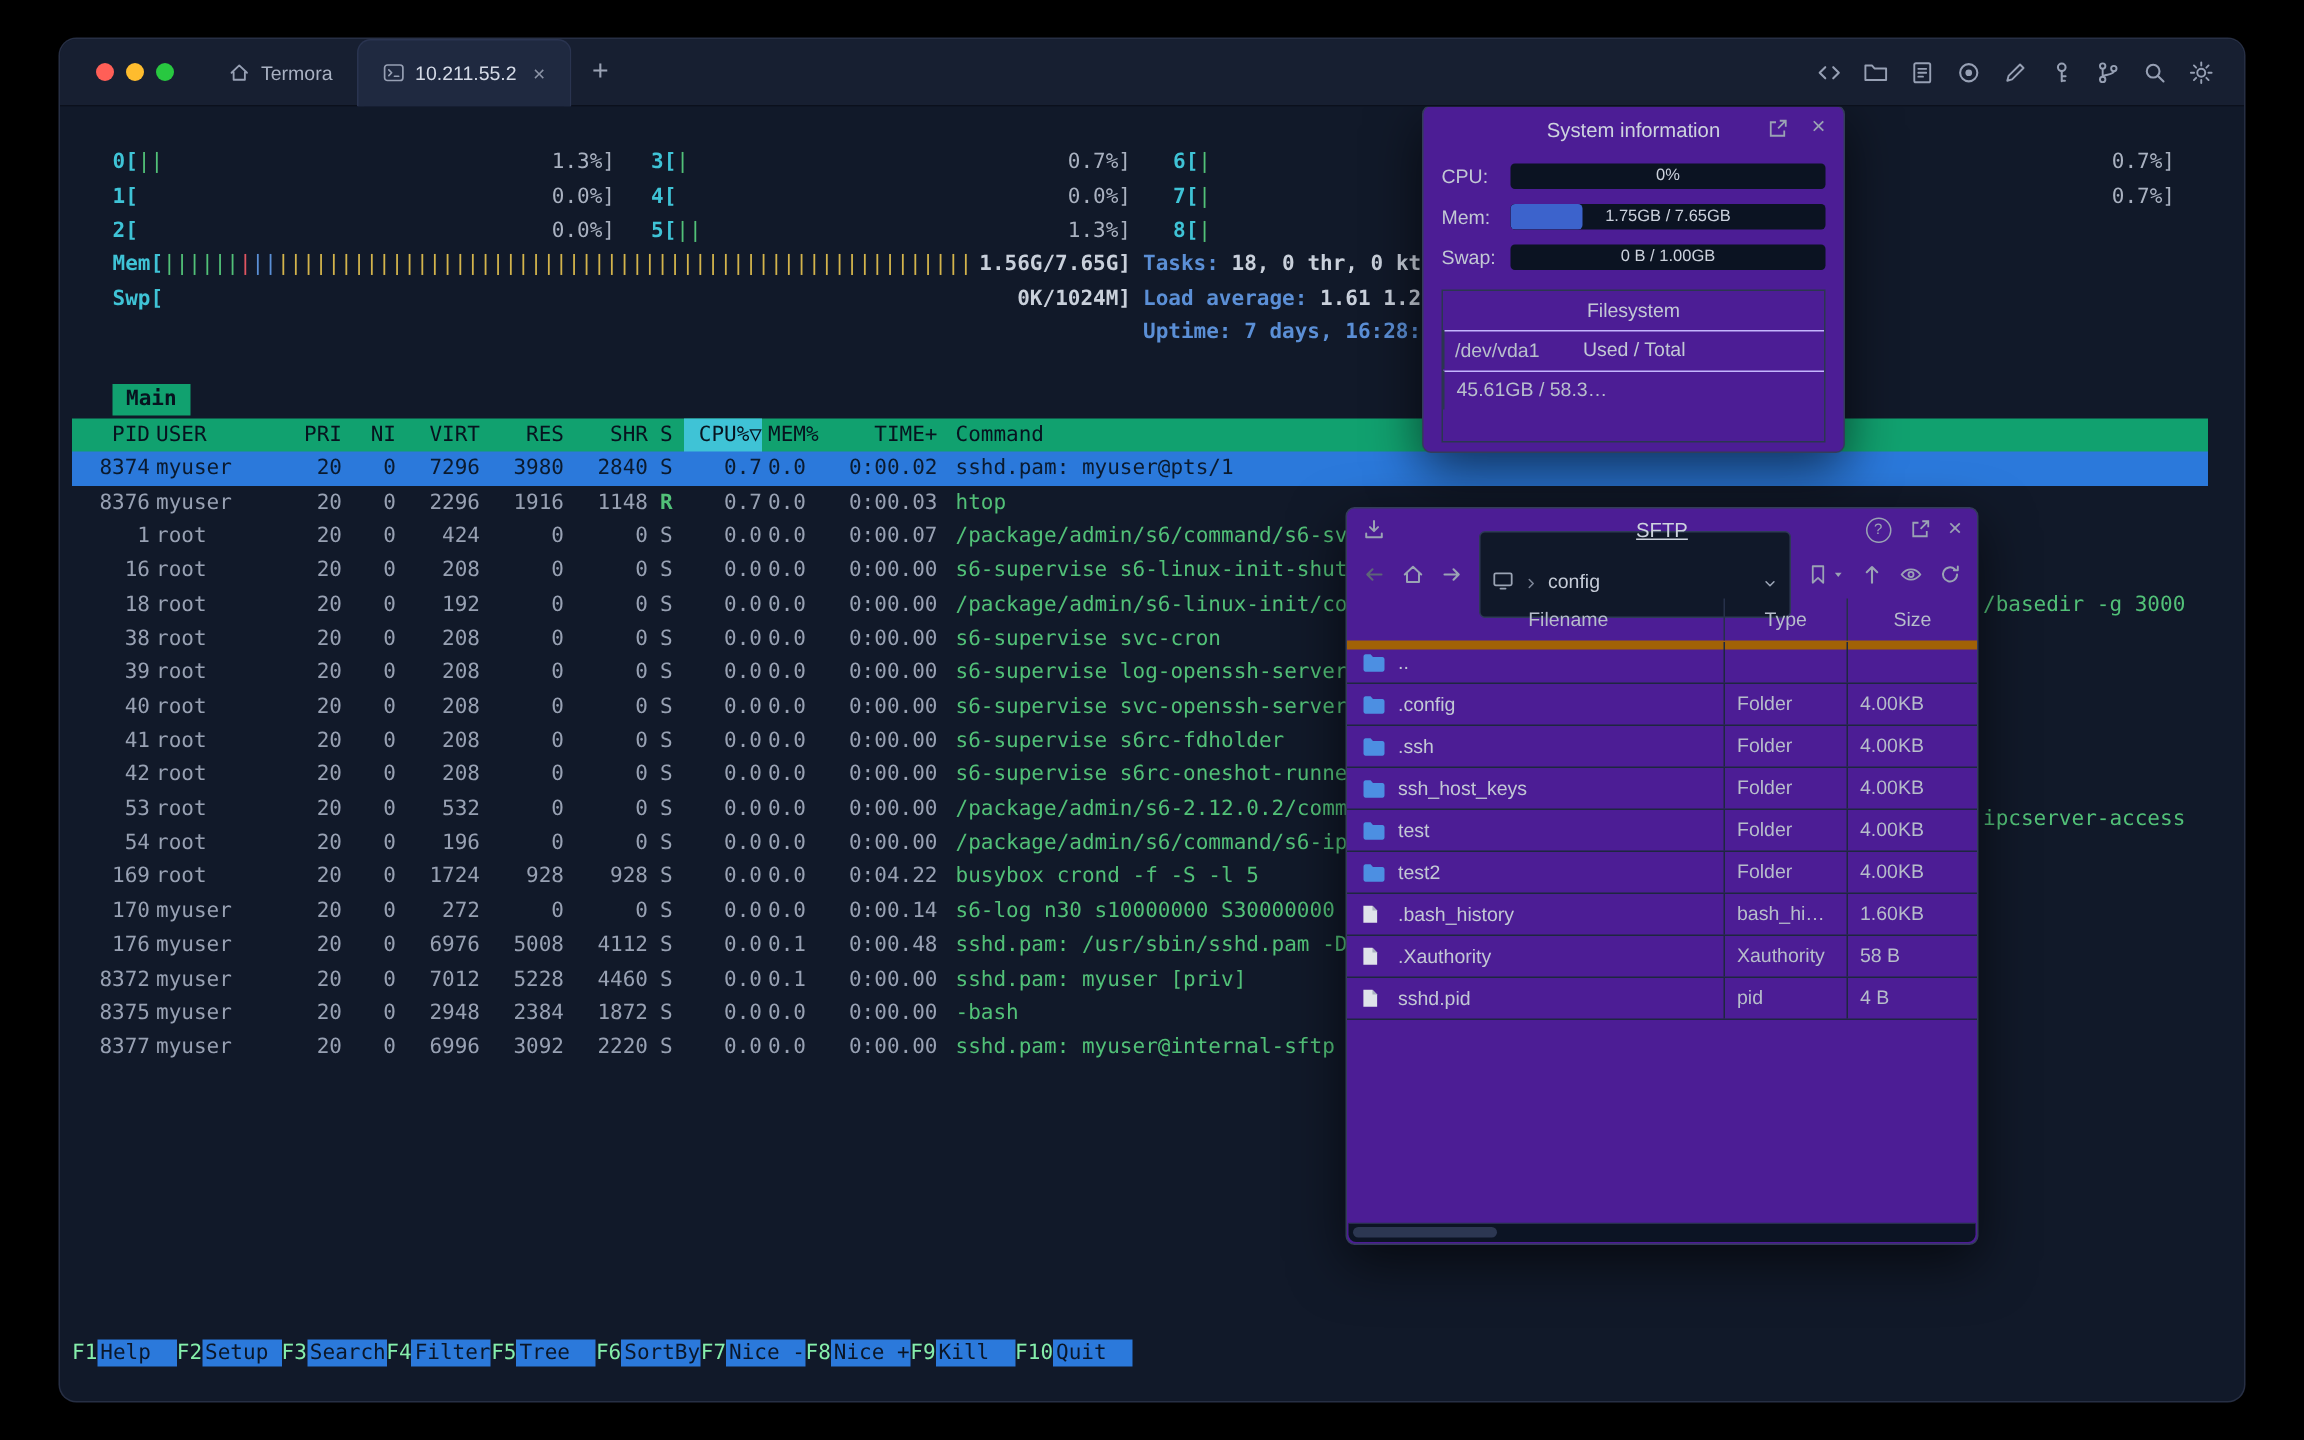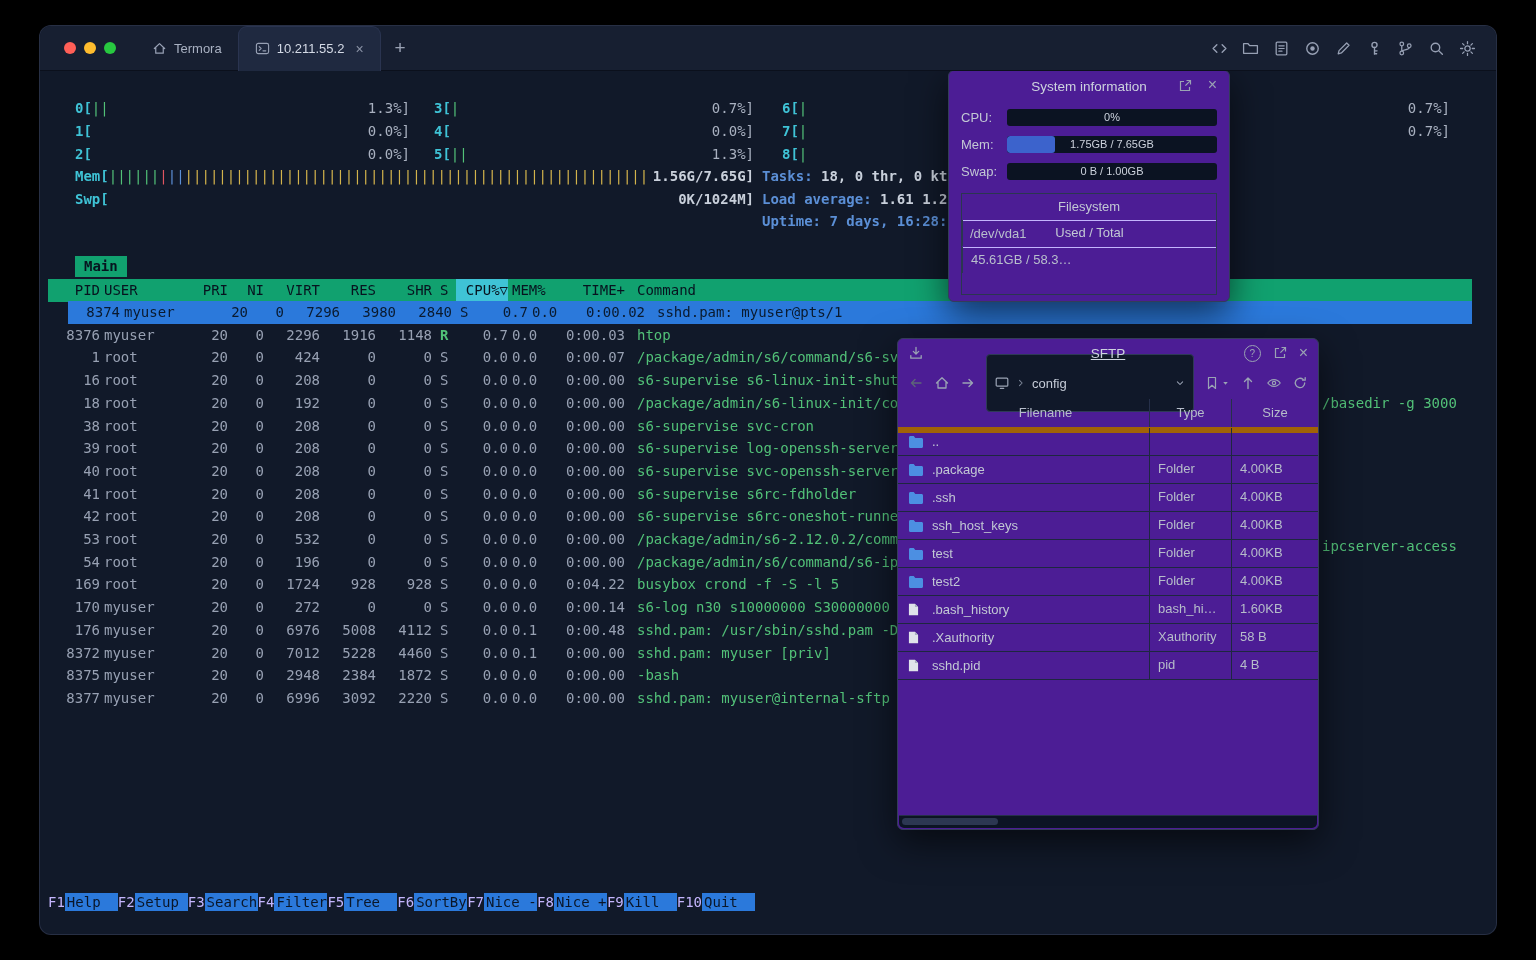--- a/index.html
+++ b/index.html
@@ -36,27 +36,27 @@
   .chips{position:absolute;display:flex;gap:10px;}
   .chip{height:21px;line-height:21px;padding:0 9px;color:#07131f;}
   .chip.green{background:#11a16f;}
   .chip.cyan{background:#3b82f6;}
   .psgrid{display:grid;grid-template-columns:52px 80px 48px 36px 56px 56px 56px 24px 52px 40px 77px 1fr;}
   .ps-header{position:absolute;left:8px;right:24px;top:253px;height:23px;line-height:23px;background:#11a16f;color:#07131f;white-space:pre;}
   .ps-header .sortcol{background:#3fc3d6;}
   .ps-row{position:absolute;left:8px;right:24px;height:22.7px;line-height:22.7px;white-space:pre;}
   .ps-row .cmd{color:#52c178;}
   .ps-row .run{color:#52c178;font-weight:bold;}
-  .ps-row.selected{background:#2b79db;margin-left:20px;}
+  .ps-row.selected{background:#2b79db;}
   .ps-row.selected .c{color:#0a1a2e !important;}
   .c{overflow:hidden;}
   .ra{text-align:right;}
   .pl4{padding-left:4px;}.pl8{padding-left:8px;}.pl12{padding-left:12px;}
   .fbar{position:absolute;left:8px;top:867px;height:18px;line-height:18px;display:flex;white-space:pre;}
-  .fk{color:#c4b5fd;}
+  .fk{color:#86efac;}
   .fl{background:#2b79db;color:#0a1628;width:51px;display:inline-block;padding-left:2px;}
   .frag{position:absolute;color:#52c178;height:22.7px;line-height:22.7px;white-space:pre;}
 
   
   .panel{position:absolute;background:#4c1d95;border:1px solid #333d59;border-radius:6px;
     box-shadow:0 12px 36px rgba(0,0,0,.6);font-size:13px;color:#c2c8d4;z-index:10;}
   .p-icon{display:inline-flex;width:16px;height:16px;color:#9aa3b4;}
   .p-icon svg{width:100%;height:100%;}
   .p-icon.dim{color:#5d6578;}
   .xbtn{color:#9aa3b4;font-size:16px;line-height:1;}
@@ -79,21 +79,21 @@
 
   
   .sftp{left:857px;top:312px;width:420px;height:490px;}
   .sftp-title{height:28px;display:flex;align-items:center;position:relative;padding:0 10px;font-size:13.5px;color:#cdd3de;}
   .sftp-title .title-text{position:absolute;left:0;right:0;text-align:center;text-decoration:underline;}
   .sftp-title .right-ics{margin-left:auto;display:flex;gap:11px;align-items:center;z-index:2;}
   .helpq{width:15px;height:15px;border:1px solid #9aa3b4;border-radius:50%;color:#9aa3b4;font-size:10px;
     display:inline-flex;align-items:center;justify-content:center;}
   .sftp-toolbar{height:32px;display:flex;align-items:center;padding:0 10px;gap:10px;}
   .crumb{flex:1;height:24px;border:1px solid #2e3a56;background:#101829;border-radius:4px;
-    display:flex;align-items:center;padding:16px 7px;gap:5px;color:#c5cbd7;}
+    display:flex;align-items:flex-end;padding:16px 7px;gap:5px;color:#c5cbd7;}
   .crumb .chev{color:#7b8496;width:12px;height:12px;display:inline-flex;}
   .crumb .chev svg{width:100%;height:100%;}
   .crumb .caret{margin-left:auto;width:12px;height:12px;display:inline-flex;color:#9aa3b4;}
   .bmk{display:inline-flex;align-items:center;gap:1px;}
   .sftp-cols{height:28px;display:grid;grid-template-columns:1fr 82px 87px;border-bottom:6px solid #a16207;line-height:28px;padding-left:44px;}
   .sftp-cols span{text-align:center;color:#b6bdca;}
   .sftp-cols span+span{border-left:1px solid #26304a;}
   .sftp-rows{position:absolute;top:89px;left:0;right:0;bottom:14px;overflow:hidden;}
   .frow{display:grid;grid-template-columns:1fr 82px 87px;height:27px;line-height:26px;border-bottom:1px solid #1e2740;}
   .frow .fname{padding-left:10px;display:flex;align-items:center;gap:8px;color:#c2c8d4;overflow:hidden;}
@@ -379,21 +379,21 @@
           <span class="fmeta"></span>
           <span class="fmeta"></span>
         </div>
         <div class="frow">
           <span class="fname">
             <span class="ficon">
               <svg viewBox="0 0 16 14" width="16" height="14">
                 <path d="M1 2.6C1 1.8 1.6 1.1 2.4 1.1h3.3l1.6 1.9h6.3c.8 0 1.4.7 1.4 1.5v6.9c0 .8-.6 1.5-1.4 1.5H2.4C1.6 12.9 1 12.2 1 11.4z" fill="#4c8fe2"></path>
               </svg>
             </span>
-            <span>.package</span>
+            <span>.config</span>
           </span>
           <span class="fmeta">Folder</span>
           <span class="fmeta">4.00KB</span>
         </div>
         <div class="frow">
           <span class="fname">
             <span class="ficon">
               <svg viewBox="0 0 16 14" width="16" height="14">
                 <path d="M1 2.6C1 1.8 1.6 1.1 2.4 1.1h3.3l1.6 1.9h6.3c.8 0 1.4.7 1.4 1.5v6.9c0 .8-.6 1.5-1.4 1.5H2.4C1.6 12.9 1 12.2 1 11.4z" fill="#4c8fe2"></path>
               </svg>

